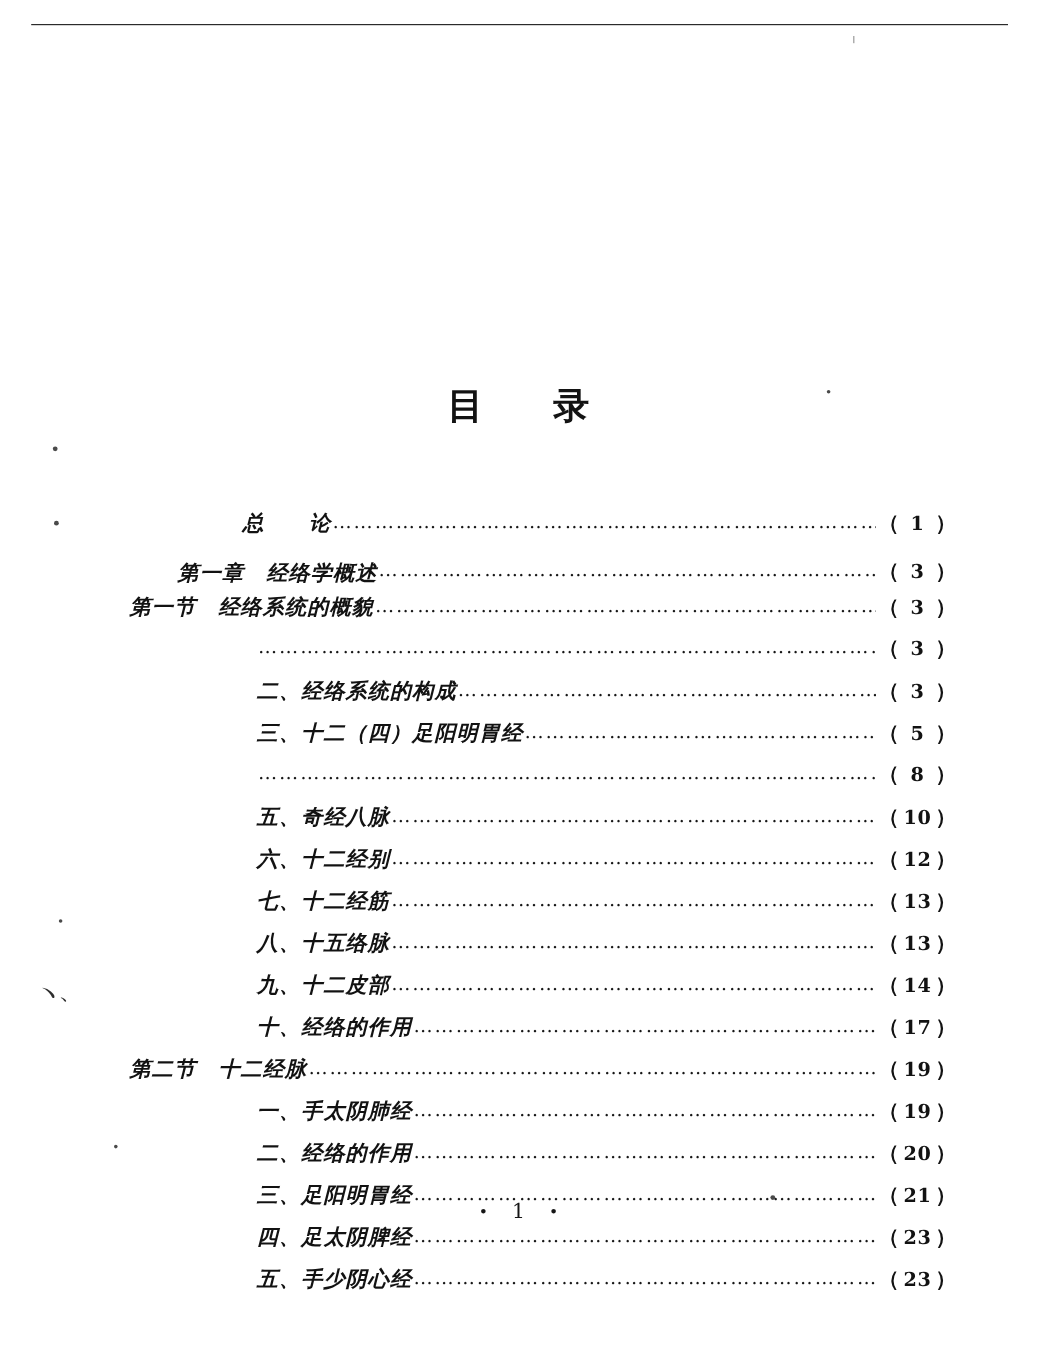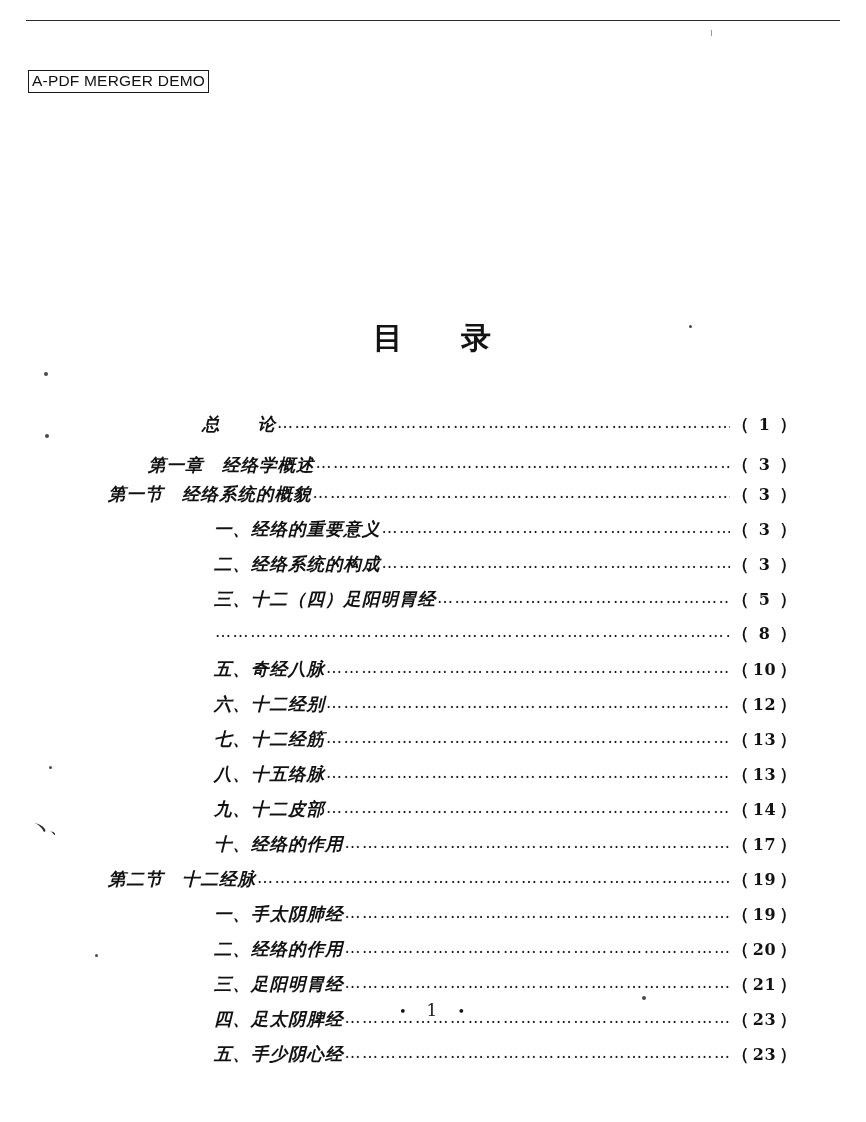--- a/index.html
+++ b/index.html
@@ -98,21 +98,21 @@
     font-size: 20px;
     color: #2d2d2d;
     transform: rotate(-8deg);
     letter-spacing: -2px;
   }
 
   
   .toc {
     position: absolute;
     left: 0;
-    top: 412px;
+    top: 424px;
     width: 818px;
   }
   .toc-row {
     display: flex;
     align-items: baseline;
     height: 35px;
     font-family: "DejaVu Serif", "Liberation Serif", serif;
     font-size: 17.5px;
     color: #121212;
   }
@@ -177,21 +177,20 @@
   }
 </style>
 </head>
 <body>
 
 <div class="page">
 
   <div class="top-rule"></div>
   <div class="tick-right"></div>
 
-  <div class="demo-stamp">A-PDF MERGER DEMO</div>
 
   <div class="doc-title">
     <span>目</span><span class="sp"></span><span>录</span>
   </div>
 
   <div class="speck s1"></div>
   <div class="speck s2"></div>
   <div class="speck s3"></div>
   <div class="speck s4"></div>
   <div class="speck s5"></div>
@@ -212,21 +211,20 @@
       <span class="toc-page"><span>（</span><span class="num">3</span><span>）</span></span>
     </div>
 
     <div class="toc-row lvl-2">
       <span class="toc-label">第一节　经络系统的概貌</span>
       <span class="toc-dots">…………………………………………………………………………………………</span>
       <span class="toc-page"><span>（</span><span class="num">3</span><span>）</span></span>
     </div>
 
     <div class="toc-row lvl-3">
-      <span class="toc-label">一、经络的重要意义</span>
       <span class="toc-dots">…………………………………………………………………………………………</span>
       <span class="toc-page"><span>（</span><span class="num">3</span><span>）</span></span>
     </div>
 
     <div class="toc-row lvl-3">
       <span class="toc-label">二、经络系统的构成</span>
       <span class="toc-dots">…………………………………………………………………………………………</span>
       <span class="toc-page"><span>（</span><span class="num">3</span><span>）</span></span>
     </div>
 

